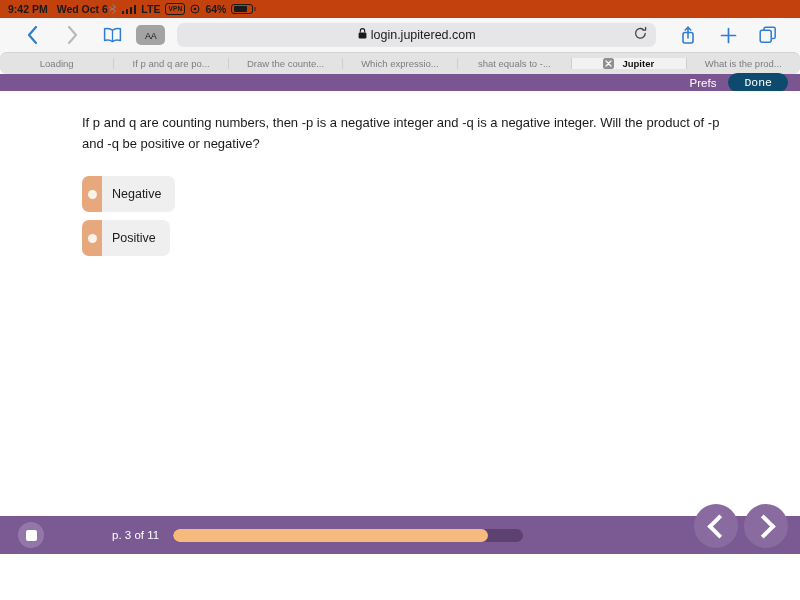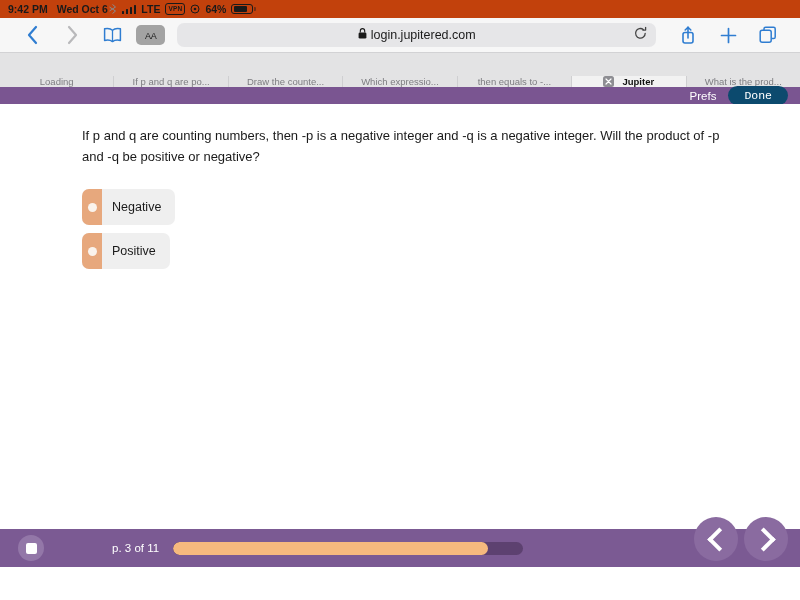--- a/index.html
+++ b/index.html
@@ -144,26 +144,27 @@
     transform: translateY(-50%);
     color: #444;
   }
   .tb-right {
     display: flex;
     align-items: center;
   }
 
   
   .tabbar {
-    height: 35px;
+    height: 22px;
     background: #e3e3e4;
     display: flex;
-    align-items: flex-end;
+    align-items: center;
     border-top: 1px solid #d2d2d4;
     box-sizing: border-box;
+    border-radius: 6px;
   }
   .tab {
     flex: 1;
     display: flex;
     align-items: center;
     justify-content: center;
     gap: 8px;
     font-size: 9.5px;
     color: #7d7d81;
     border-right: 1px solid #cfcfd1;
@@ -445,21 +446,21 @@
     <div class="tab">
       <span>If p and q are po...</span>
     </div>
     <div class="tab">
       <span>Draw the counte...</span>
     </div>
     <div class="tab">
       <span>Which expressio...</span>
     </div>
     <div class="tab">
-      <span>then equals to -...</span>
+      <span>shat equals to -...</span>
     </div>
     <div class="tab active">
       <span class="tab-close">
         <svg width="7" height="7" viewBox="0 0 7 7">
           <path d="M1 1 L6 6 M6 1 L1 6" stroke="#ffffff" stroke-width="1.2" stroke-linecap="round"></path>
         </svg>
       </span>
       <span>Jupiter</span>
     </div>
     <div class="tab">

